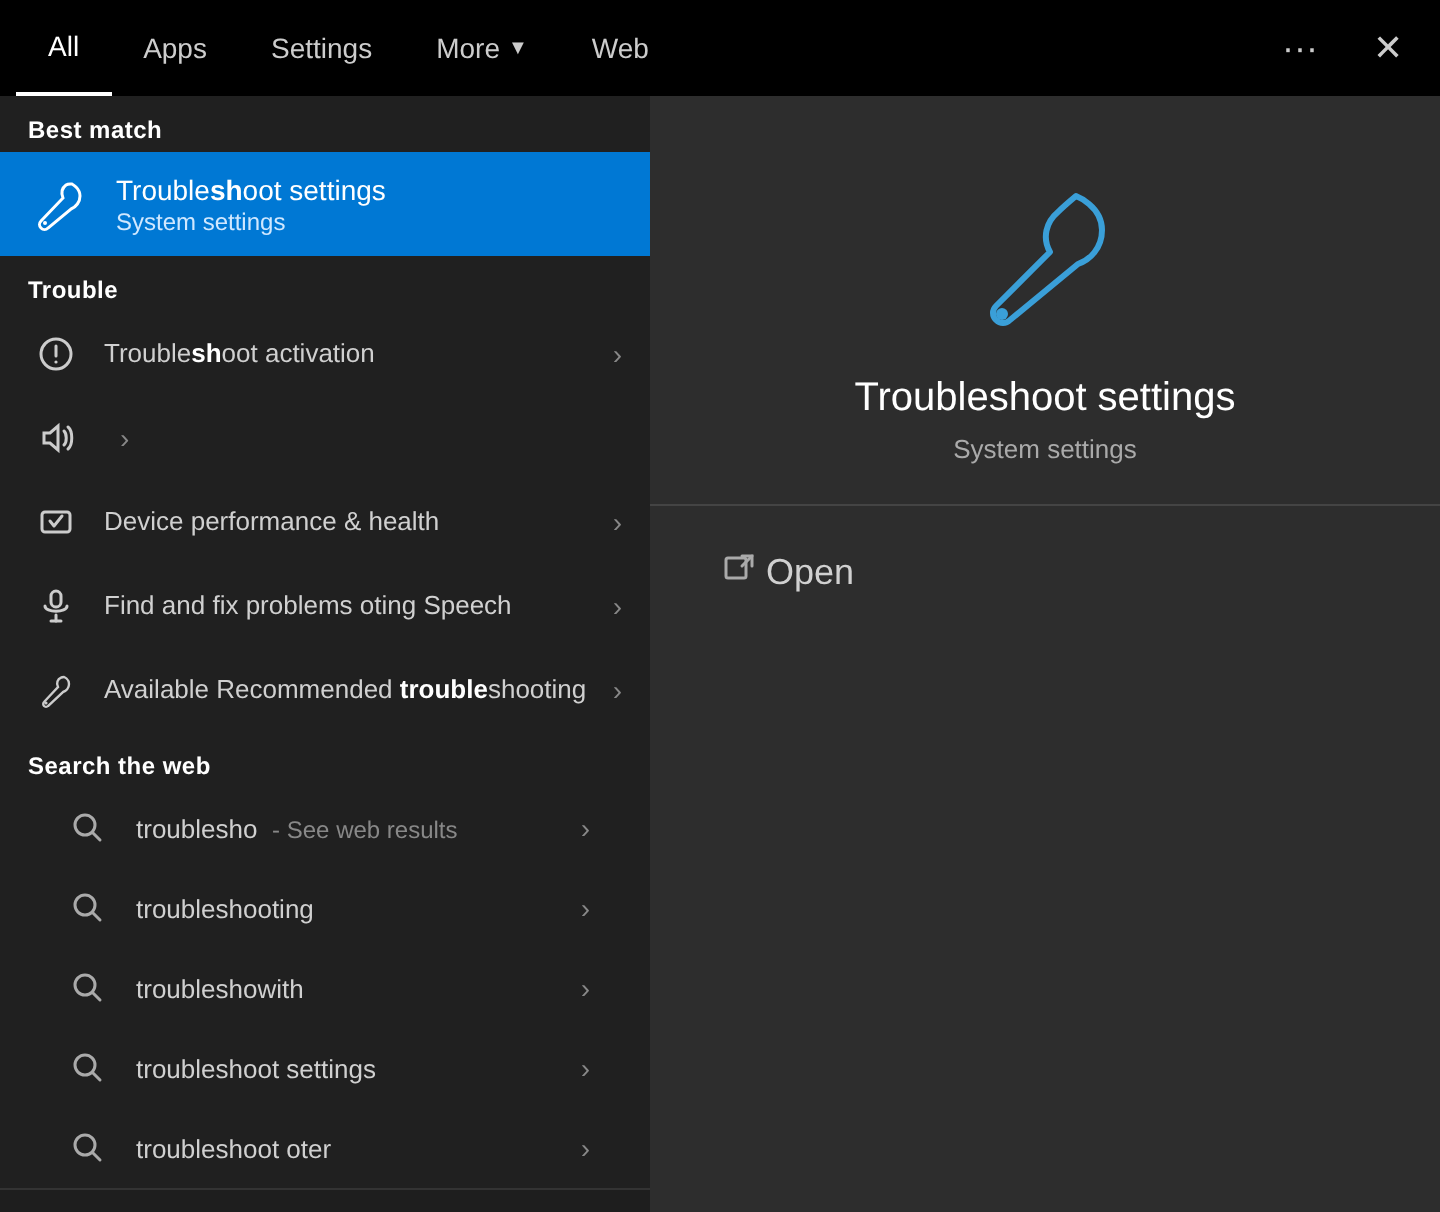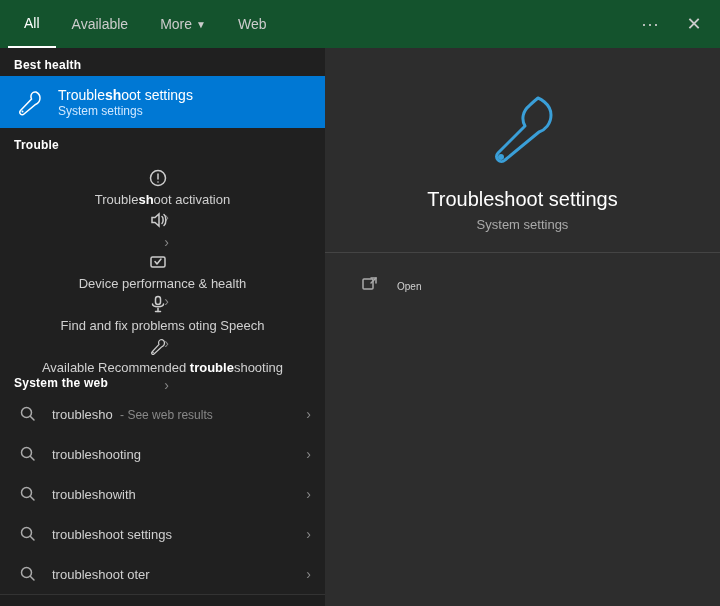--- a/index.html
+++ b/index.html
@@ -10,21 +10,21 @@
       font-family: 'Segoe UI', Arial, sans-serif;
       overflow: hidden;
       display: flex;
       flex-direction: column;
     }
 
     
     .top-bar {
       display: flex;
       align-items: center;
-      background: #14532d;
+      background: #000000;
       height: 48px;
       padding: 0 8px;
       flex-shrink: 0;
     }
     .nav-tabs {
       display: flex;
       align-items: center;
       flex: 1;
     }
     .nav-tab {
@@ -120,21 +120,20 @@
     
     .list-item {
       display: flex;
       align-items: center;
       padding: 8px 14px;
       cursor: pointer;
       color: #d0d0d0;
       font-size: 13px;
       position: relative;
       min-height: 42px;
-      flex-direction: column;
     }
     .list-item .item-icon {
       width: 28px;
       height: 28px;
       display: flex;
       align-items: center;
       justify-content: center;
       flex-shrink: 0;
       margin-right: 10px;
       color: #ccc;
@@ -151,21 +150,21 @@
     .list-item .chevron-right {
       color: #888;
       font-size: 14px;
       margin-left: 8px;
     }
 
     
     .web-item {
       display: flex;
       align-items: center;
-      padding: 8px 14px;
+      padding: 8px 30px;
       cursor: pointer;
       color: #d0d0d0;
       font-size: 13px;
       min-height: 40px;
       justify-content: center;
     }
     .web-item .search-icon {
       width: 28px;
       height: 28px;
       display: flex;
@@ -230,25 +229,25 @@
     }
     .right-divider {
       width: 100%;
       height: 1px;
       background: #444;
       margin-bottom: 16px;
     }
     .open-btn {
       display: flex;
       align-items: center;
-      gap: 18px;
+      gap: 4px;
       padding: 6px 16px;
       cursor: pointer;
       color: #d0d0d0;
-      font-size: 10px;
+      font-size: 18px;
       align-self: flex-start;
       margin-left: 20px;
     }
     .open-icon {
       color: #aaa;
       font-size: 16px;
     }
 
     
     .match {
@@ -258,21 +257,24 @@
   </style>
 </head>
 <body>
 
 <div class="top-bar">
   <div class="nav-tabs">
     <div class="nav-tab active">
       <span>All</span>
     </div>
     <div class="nav-tab">
-      <span>Available</span>
+      <span>Apps</span>
+    </div>
+    <div class="nav-tab">
+      <span>Settings</span>
     </div>
     <div class="nav-tab">
       <span>More</span>
       <span class="chevron">▼</span>
     </div>
     <div class="nav-tab">
       <span>Web</span>
     </div>
   </div>
   <div class="top-bar-actions">
@@ -282,21 +284,21 @@
     <div class="top-bar-btn">
       <span>✕</span>
     </div>
   </div>
 </div>
 
 <div class="main">
 
   <div class="left-panel">
 
-    <div class="section-label">Best health</div>
+    <div class="section-label">Best match</div>
     <div class="best-match-item">
       <div class="best-match-icon">
         <svg width="28" height="28" viewBox="0 0 28 28" fill="none">
 
           <path d="M20 4 C20 4 24 6 24 10 C24 13 22 15.5 19.5 16.5 L8 26 C7 27 5.5 27 4.5 26 C3.5 25 3.5 23.5 4.5 22.5 L15.5 11 C14.5 8.5 15 6 17 4.5 C18 3.8 20 4 20 4Z" stroke="white" stroke-width="1.5" fill="none"></path>
           <circle cx="6.5" cy="23.5" r="1" fill="white"></circle>
         </svg>
       </div>
       <div class="best-match-text">
         <div class="title">
@@ -363,21 +365,21 @@
           <path d="M13 2.5 C13 2.5 15.5 3.5 15.5 6 C15.5 8 14 9.5 12.5 10L5 17 C4.5 17.5 3.5 17.5 3 17 C2.5 16.5 2.5 15.5 3 15L10 7.5 C9 5.5 9.8 3.5 11.5 2.8 C12 2.5 13 2.5 13 2.5Z" stroke="#ccc" stroke-width="1.2" fill="none"></path>
           <circle cx="4" cy="15.5" r="0.8" fill="#ccc"></circle>
         </svg>
       </div>
       <div class="item-text">
         Available Recommended <span class="bold">trouble</span><span>shooting</span>
       </div>
       <span class="chevron-right">›</span>
     </div>
 
-    <div class="section-label">System the web</div>
+    <div class="section-label">Search the web</div>
 
     <div class="web-item">
       <div class="search-icon">
         <svg width="16" height="16" viewBox="0 0 16 16" fill="none">
           <circle cx="6.5" cy="6.5" r="5" stroke="#aaa" stroke-width="1.5"></circle>
           <path d="M10.5 10.5 L14 14" stroke="#aaa" stroke-width="1.5" stroke-linecap="round"></path>
         </svg>
       </div>
       <div class="web-text">
         <span>troublesho</span><span class="see-web"> - See web results</span>

